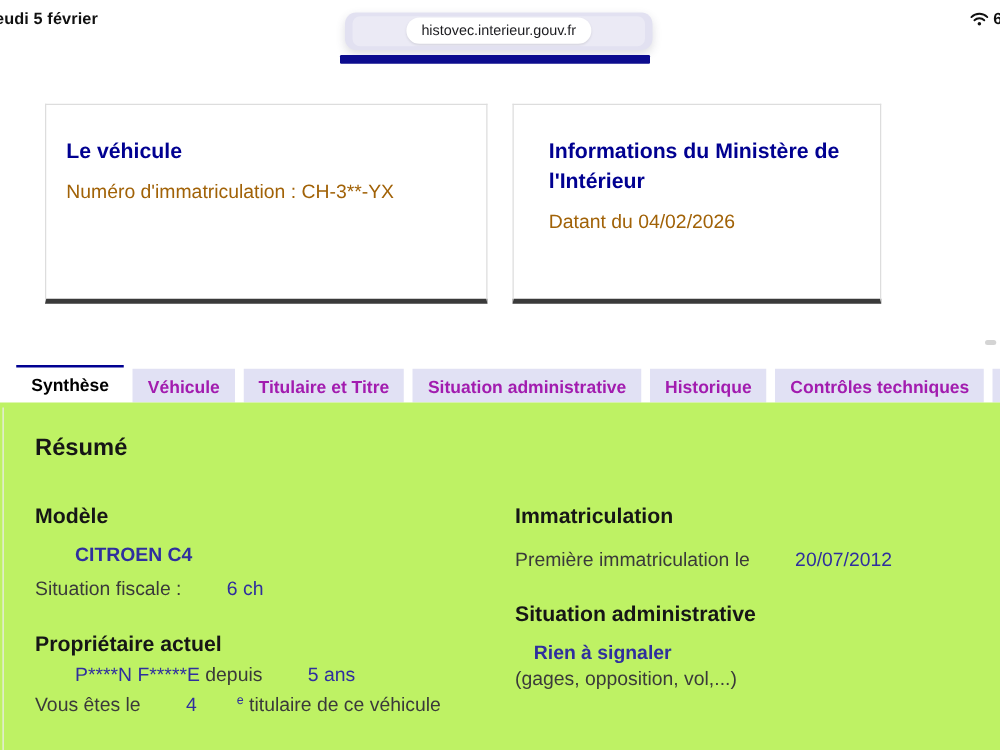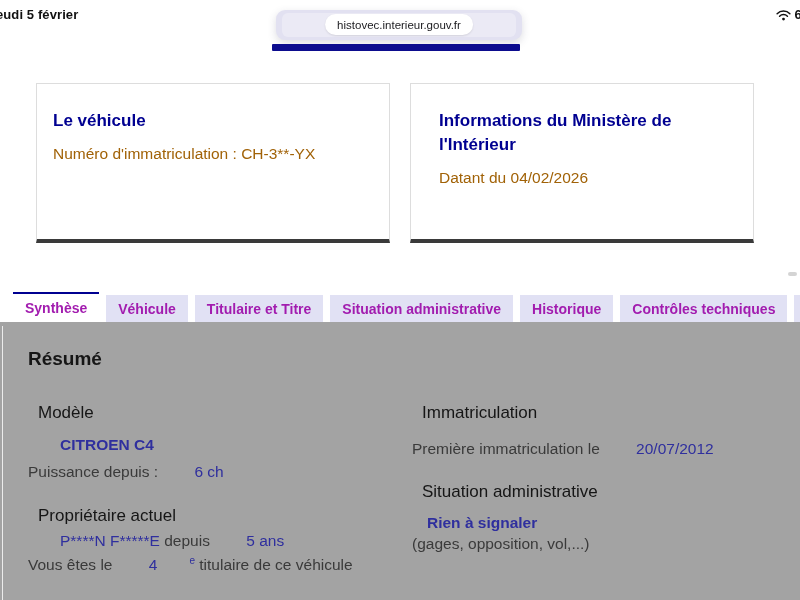--- a/index.html
+++ b/index.html
@@ -24,37 +24,37 @@
     display:flex; align-items:center; box-shadow:0 1px 2px rgba(0,0,0,.10); }
   .url-text { font-size:11.5px; color:#1b1b1f; white-space:nowrap; }
   .loading-bar { position:absolute; top:44px; left:272px; width:248px; height:7px;
     background:#0c0c8e; border-radius:1px; }
 
   
   .cards { position:absolute; top:83px; left:36px; display:flex; gap:20px; }
   .card { height:160px; background:#fff; border:1px solid #ddd; border-bottom:4px solid #3a3a3a;
     padding:25px 28px 0; }
   .card-1 { width:354px;padding-left:16px; }
-  .card-2 { width:344px; }
+  .card-2 { width:295px; }
   .card-title { font-size:17px; font-weight:bold; color:#000091; line-height:1.4; }
   .card-body { margin-top:12px; font-size:15.5px; color:#a16207; }
 
   
   .tabs { position:absolute; top:292px; left:13px; right:-140px; display:flex; gap:7px;
     align-items:flex-end; height:30px; list-style:none; }
   .tab { height:27px; display:flex; align-items:center; padding:0 12px;
     background:#e1e1f4; color:#a21caf; font-size:14px; font-weight:bold; white-space:nowrap; cursor:pointer; }
-  .tab.active { height:30px; background:#fff; color:#a21caf; border-top:2px solid #000091; }
+  .tab.active { height:30px; background:#fff; color:#000000; border-top:2px solid #000091; }
 
   
-  .panel { position:absolute; top:322px; left:0; right:0; bottom:0; background:#a3a3a3; padding:26px 28px 15px; }
+  .panel { position:absolute; top:322px; left:0; right:0; bottom:0; background:#bef264; padding:26px 28px 15px; }
   .resume-heading { font-size:19px; font-weight:bold; color:#161616; }
   .grid { display:grid; grid-template-columns:372px 1fr; }
   .col-right { padding-left:12px; }
-  .section-heading { font-size:17px; font-weight:normal; color:#161616;margin-left:10px; }
+  .section-heading { font-size:17px; font-weight:bold; color:#161616; }
   .mt-first { margin-top:33px; }
   .line { font-size:15.5px; color:#3a3a3a; }
   .blue { color:#2f2f9e;margin-left:32px; }
   .model-name { margin-top:13px; font-weight:bold; }
   .power-line { margin-top:9px; }
   .owner-heading { margin-top:25px; }
   .owner-line { margin-top:6px; }
   .holder-line { margin-top:5px; }
   .holder-line sup { font-size:10px; }
   .reg-line { margin-top:17px; }
@@ -116,21 +116,21 @@
   </ul>
 
   <div class="panel">
     <h2 class="resume-heading">Résumé</h2>
 
     <div class="grid">
       <div class="col-left">
         <h3 class="section-heading mt-first">Modèle</h3>
         <div class="line model-name blue">CITROEN C4</div>
         <div class="line power-line">
-          <span>Puissance depuis : </span><span class="blue">6 ch</span>
+          <span>Situation fiscale : </span><span class="blue">6 ch</span>
         </div>
 
         <h3 class="section-heading owner-heading">Propriétaire actuel</h3>
         <div class="line owner-line">
           <span class="blue">P****N F*****E</span><span> depuis </span><span class="blue">5 ans</span>
         </div>
         <div class="line holder-line">
           <span>Vous êtes le </span><span class="blue">4</span><sup class="blue">e</sup><span> titulaire de ce véhicule</span>
         </div>
       </div>

